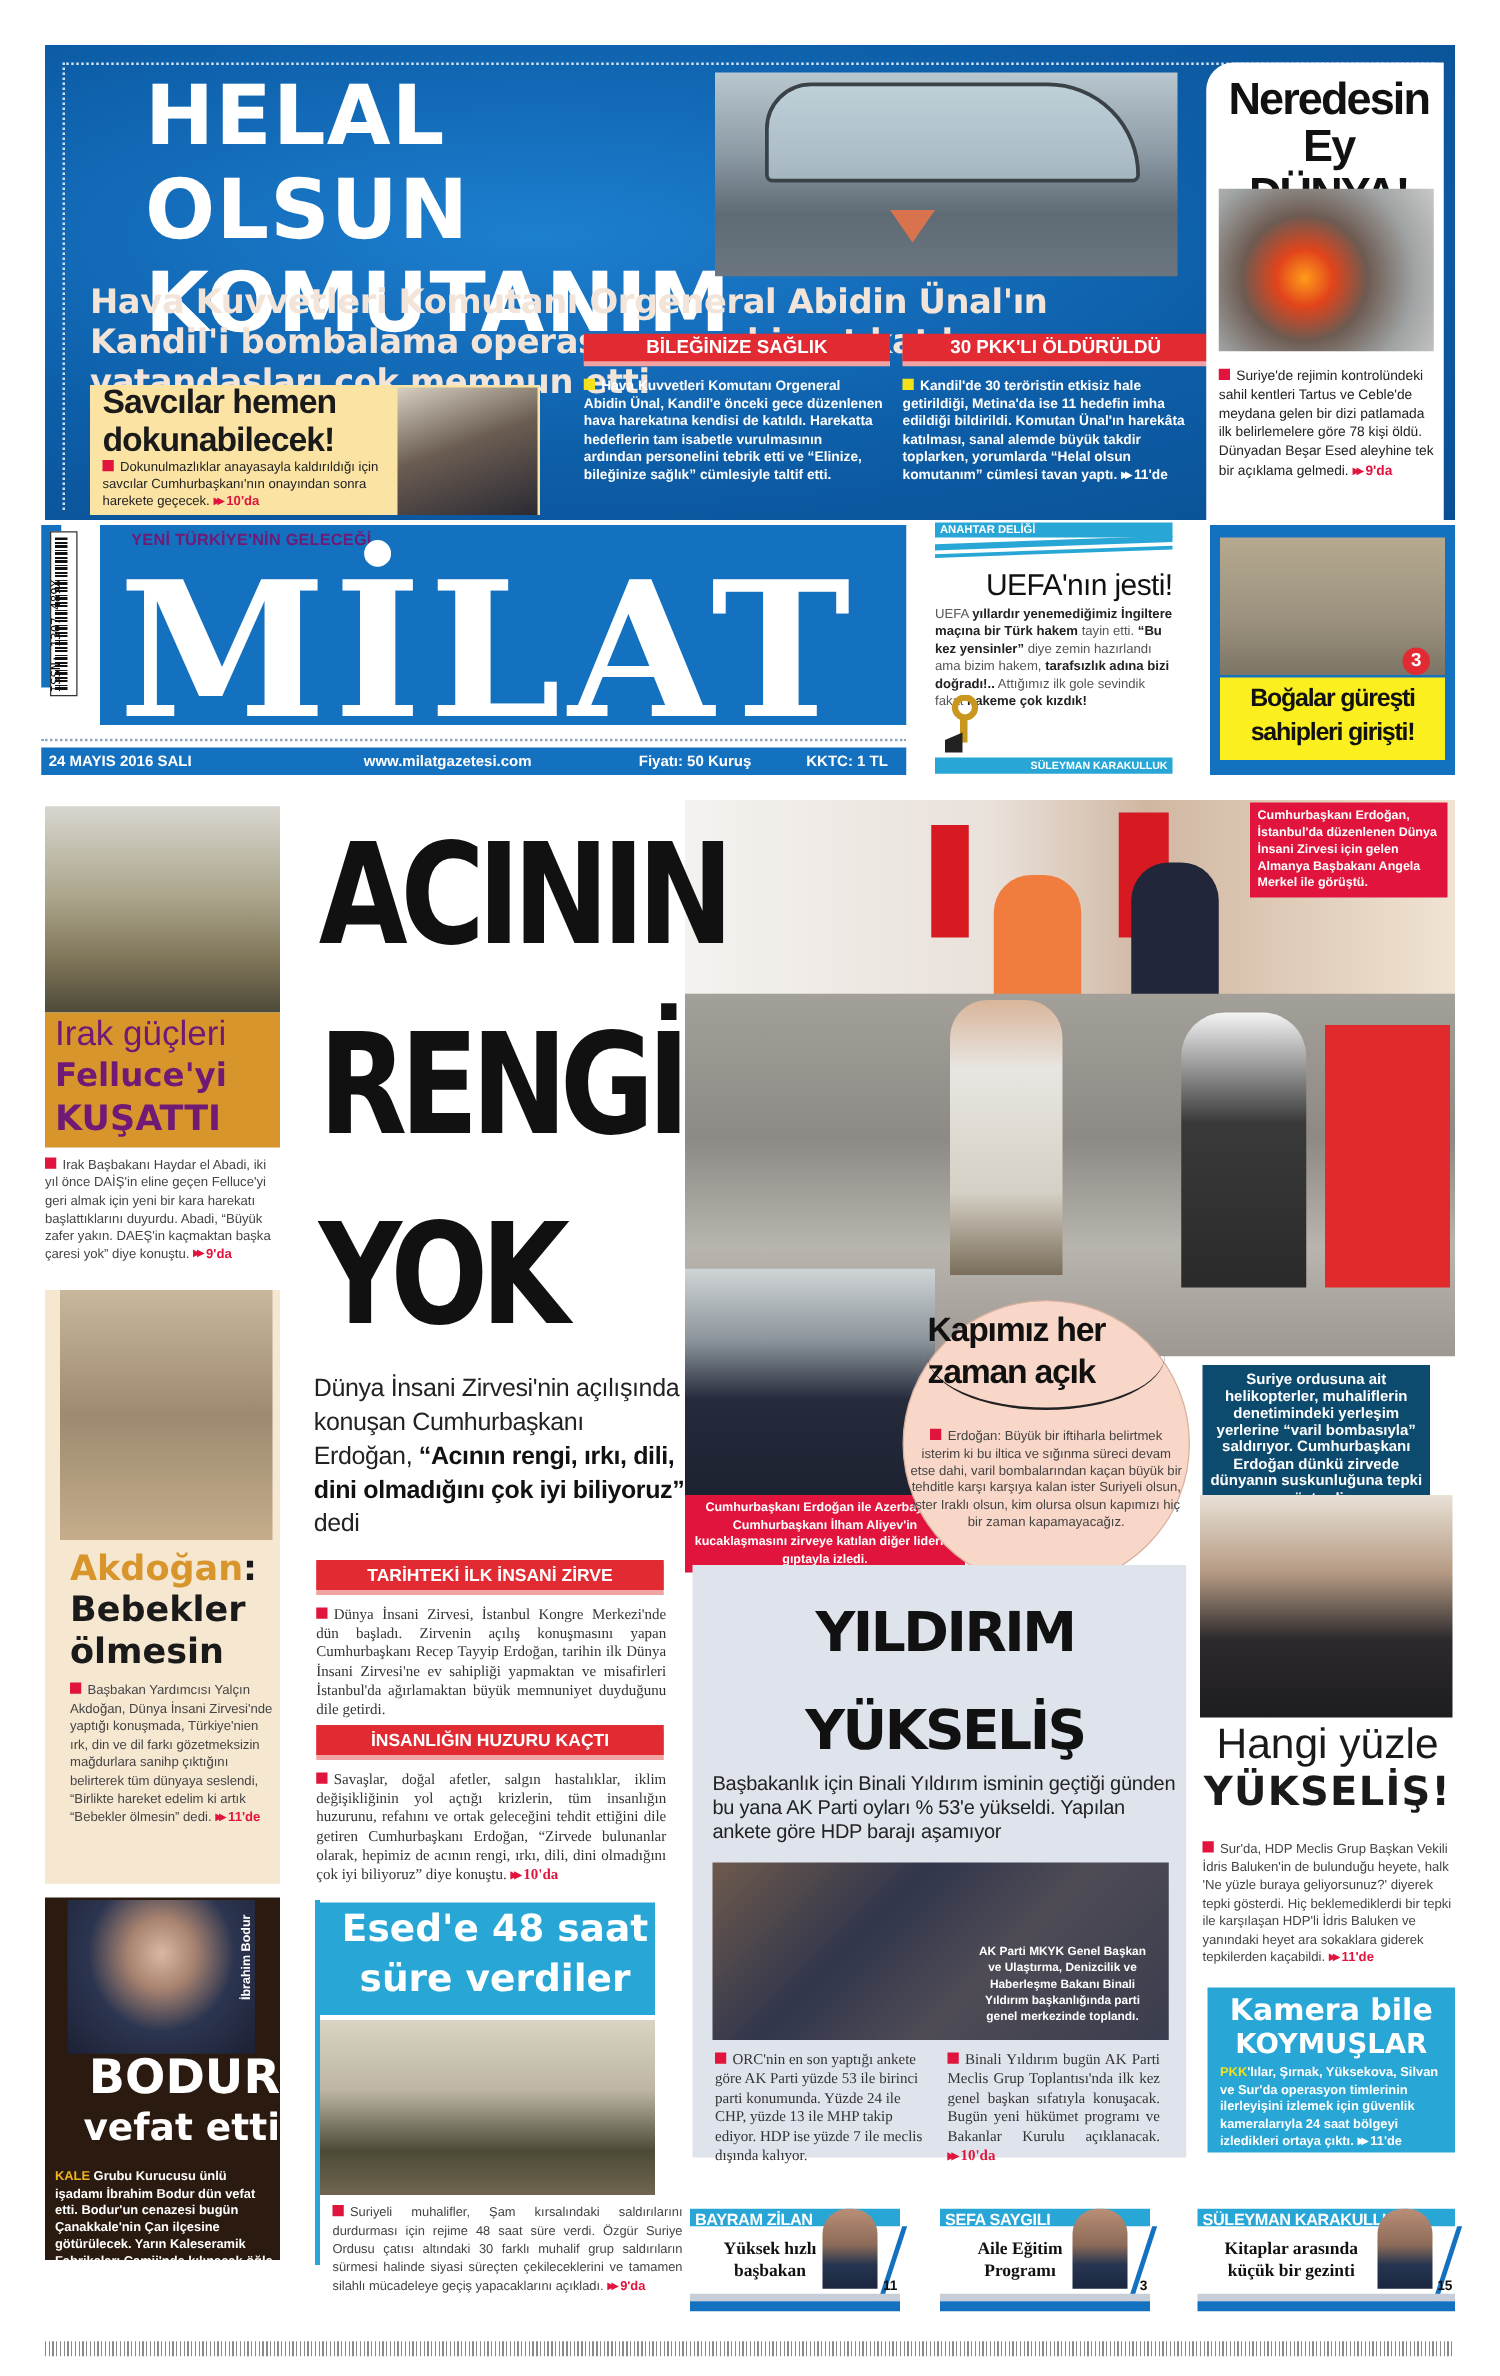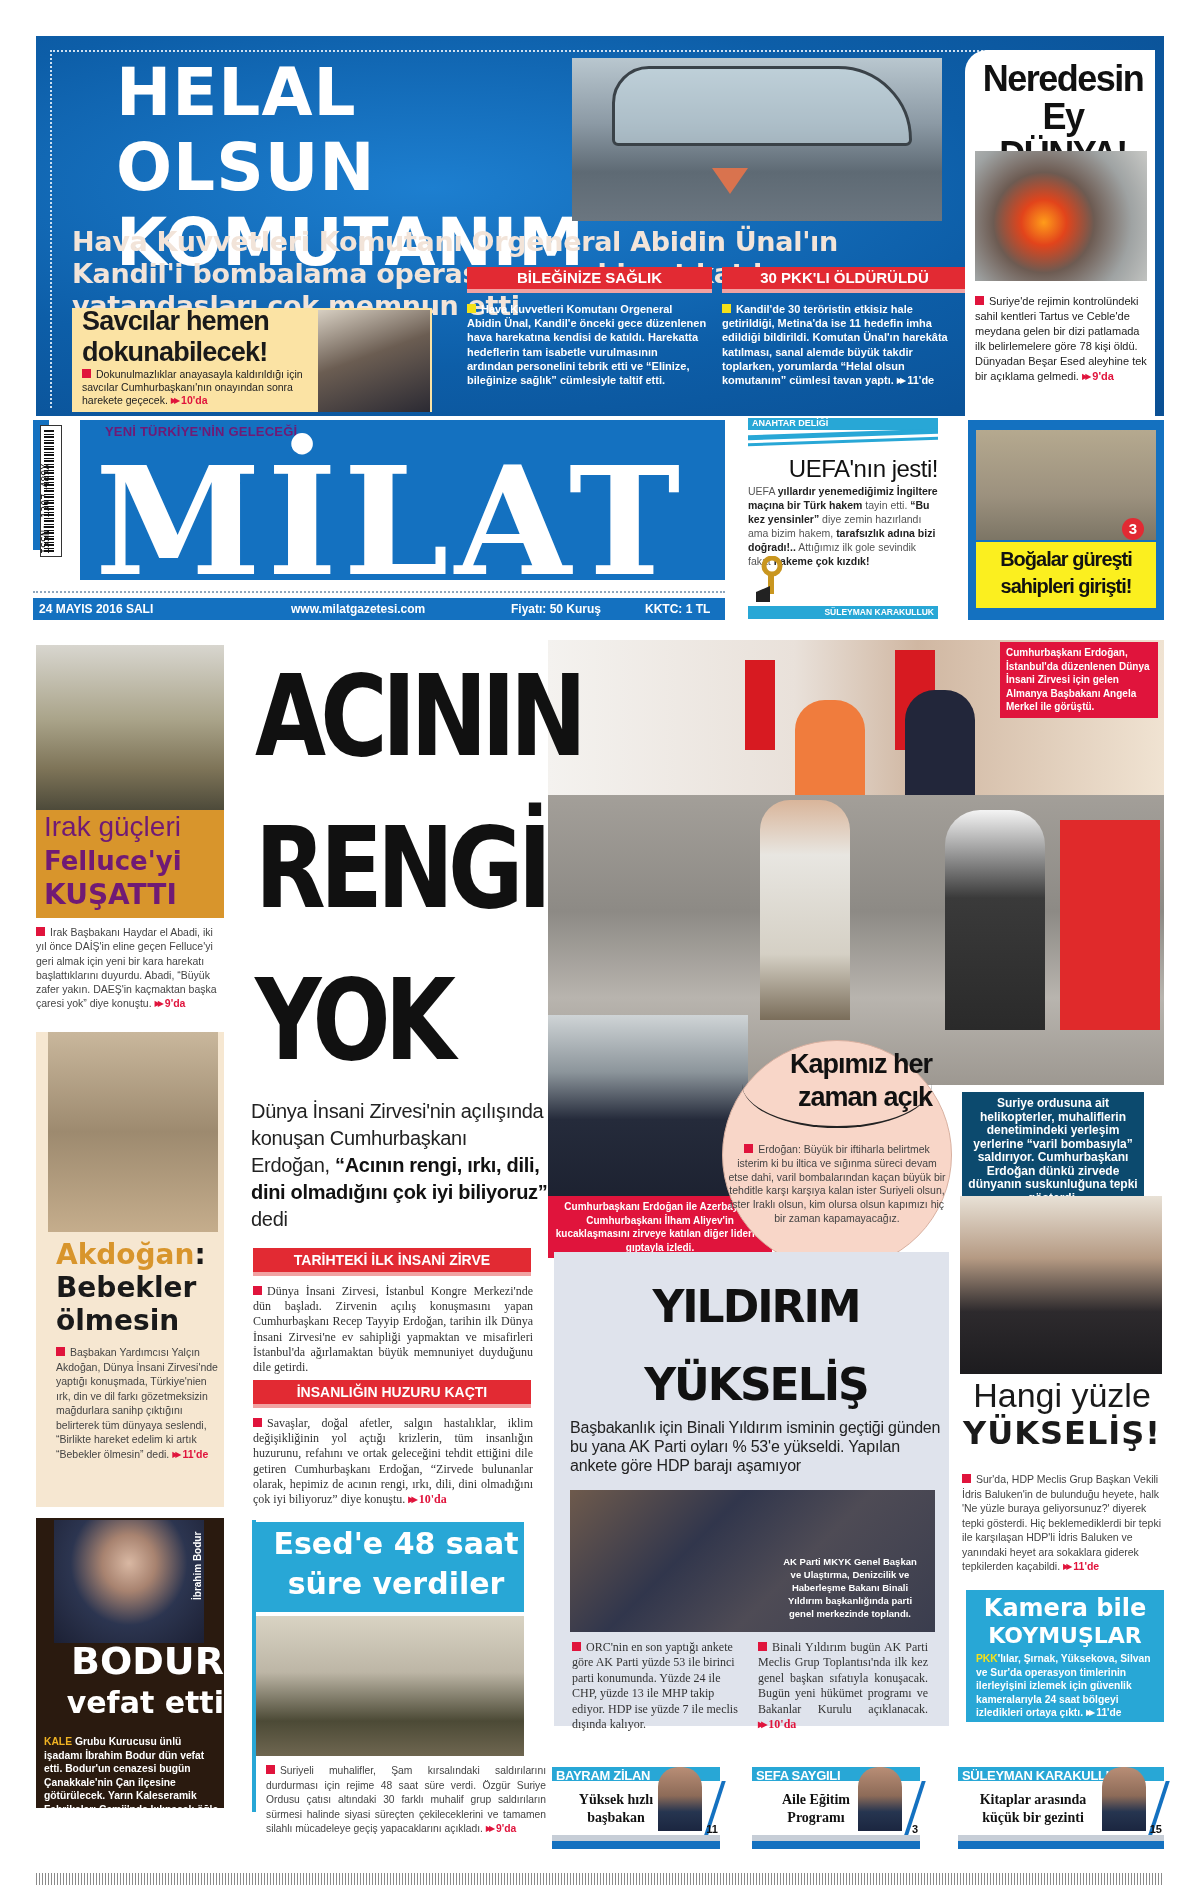--- a/index.html
+++ b/index.html
@@ -106,21 +106,21 @@
   #merkel-suit { left: 905px; top: 690px; width: 70px; height: 130px; background: #22263a; border-radius: 30px 30px 0 0; }
   #merkel-caption { left: 1000px; top: 642px; width: 158px; background: #e0143c; color: #fff; font-size: 10px; line-height: 13.5px; font-weight: bold; padding: 4px 6px; }
   #rubble-photo { left: 548px; top: 795px; width: 616px; height: 290px; background: linear-gradient(180deg,#a39f99 0%,#8d8a85 40%,#b8b4ae 70%,#9d9891 100%); }
   #rubble-man { left: 760px; top: 800px; width: 90px; height: 220px; background: linear-gradient(180deg,#d9b59a 0%,#e8e6e1 25%,#d5d0c5 70%,#7a6d5a 100%); border-radius: 30px 30px 0 0; }
   #rescue-worker { left: 945px; top: 810px; width: 100px; height: 220px; background: linear-gradient(180deg,#f4f4f4 0%,#3a3a3a 40%,#2a2a2a 100%); border-radius: 35px 35px 0 0; }
   #red-shirt { left: 1060px; top: 820px; width: 100px; height: 210px; background: #e02a2b; }
   #aliyev-photo { left: 548px; top: 1015px; width: 200px; height: 190px; background: linear-gradient(180deg,#cfd4d6 0%,#8c959b 30%,#252b3b 55%,#1c2130 100%); }
   #aliyev-caption { left: 548px; top: 1196px; width: 224px; background: #e0143c; color: #fff; font-size: 10px; line-height: 13.5px; font-weight: bold; padding: 4px 6px; text-align: center; }
   #kapimiz-circle { left: 722px; top: 1040px; width: 230px; height: 230px; border-radius: 50%; background: #f8d6c8; border: 1px solid #d8b0a0; }
   #kapimiz-oval { left: 742px; top: 1040px; width: 190px; height: 88px; border-radius: 50%; border-bottom: 2px solid #222; }
-  #kapimiz-title { left: 742px; top: 1048px; width: 190px; text-align: right; font-size: 27px; line-height: 33px; font-weight: bold; color: #111; letter-spacing: -1px; }
+  #kapimiz-title { left: 742px; top: 1048px; width: 190px; text-align: left; font-size: 27px; line-height: 33px; font-weight: bold; color: #111; letter-spacing: -1px; }
   #kapimiz-body { left: 728px; top: 1143px; width: 218px; text-align: center; font-size: 10.5px; line-height: 13.8px; color: #444; }
   #suriye-caption { left: 962px; top: 1092px; width: 182px; background: #0c4a6e; color: #fff; font-size: 12px; line-height: 13.5px; font-weight: bold; padding: 5px 6px; text-align: center; }
 
   #yildirim-box { left: 554px; top: 1252px; width: 395px; height: 474px; background: #dfe3ec; }
   #yildirim-title { left: 566px; top: 1268px; width: 380px; text-align: center; font-family: "DejaVu Sans", sans-serif; font-weight: 900; font-size: 44px; line-height: 78px; color: #111; letter-spacing: -2px; }
   #yildirim-lead { left: 570px; top: 1418px; width: 375px; font-size: 16px; line-height: 19px; color: #222; letter-spacing: -0.2px; }
   #mkyk-photo { left: 570px; top: 1490px; width: 365px; height: 142px; background: linear-gradient(135deg,#6e5a4c 0%,#31364c 35%,#4e4b55 60%,#3a3d4e 100%); }
   #mkyk-caption { left: 780px; top: 1555px; width: 140px; color: #fff; font-size: 9.5px; line-height: 13px; font-weight: bold; text-align: center; }
   #orc-body { left: 572px; top: 1640px; width: 172px; font-family: "Liberation Serif", serif; font-size: 12px; line-height: 15.4px; color: #333; }
   #binali-body { left: 758px; top: 1640px; width: 170px; font-family: "Liberation Serif", serif; font-size: 12px; line-height: 15.4px; color: #333; text-align: justify; }

